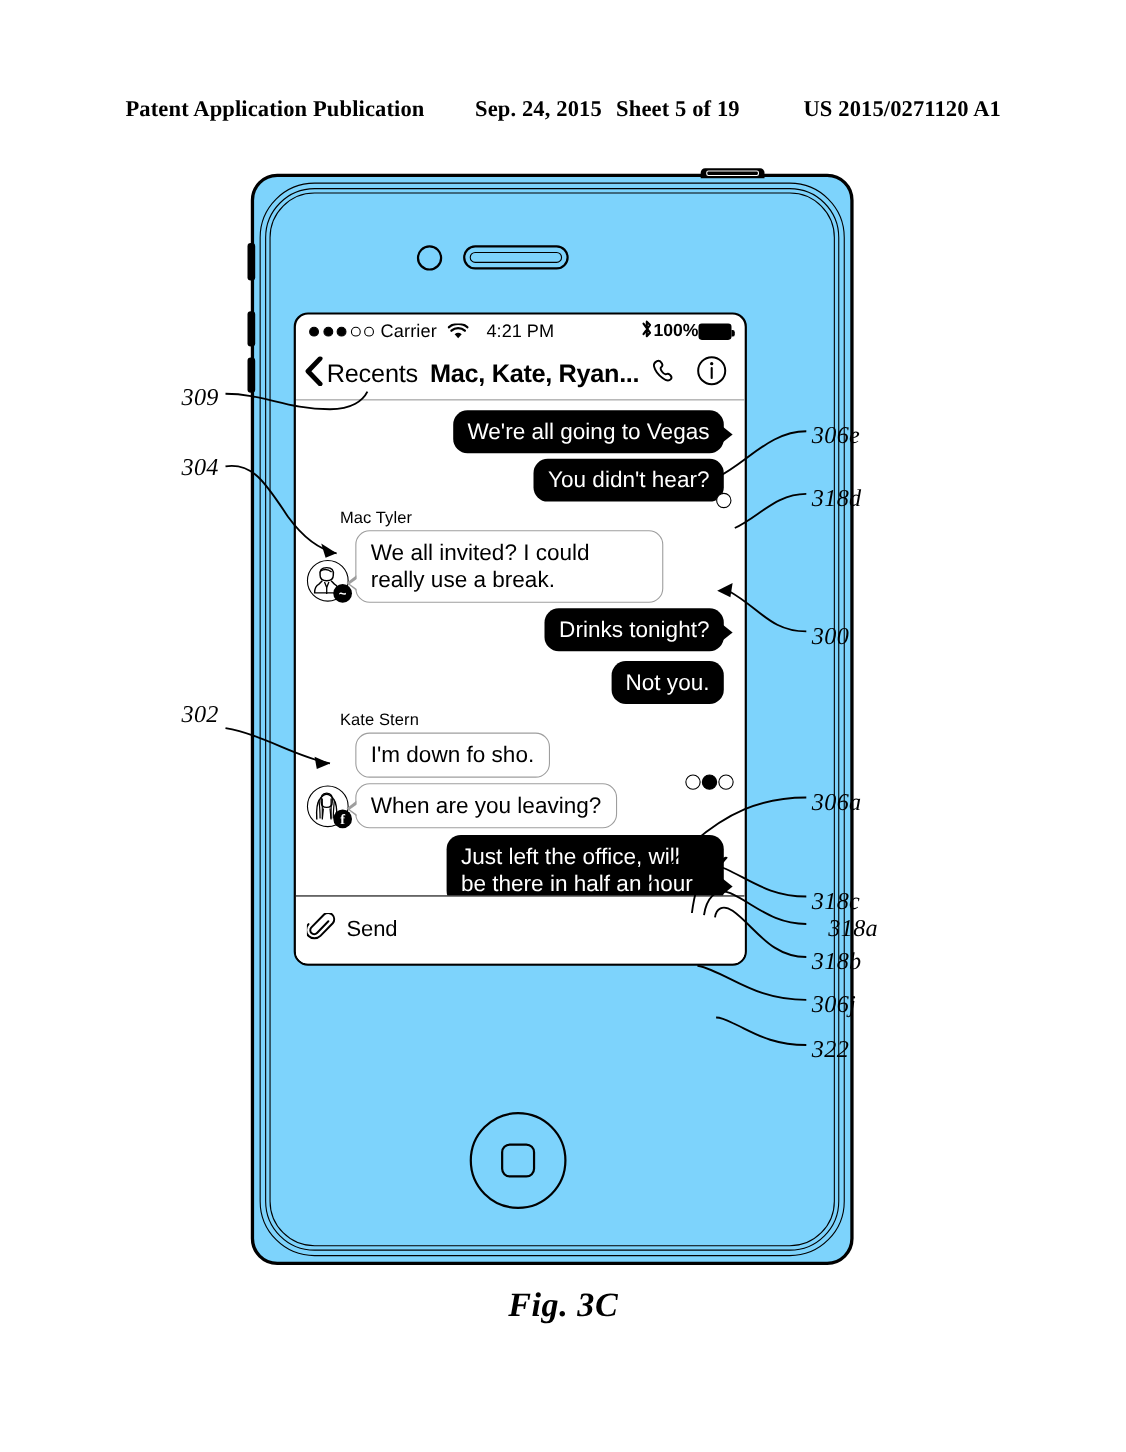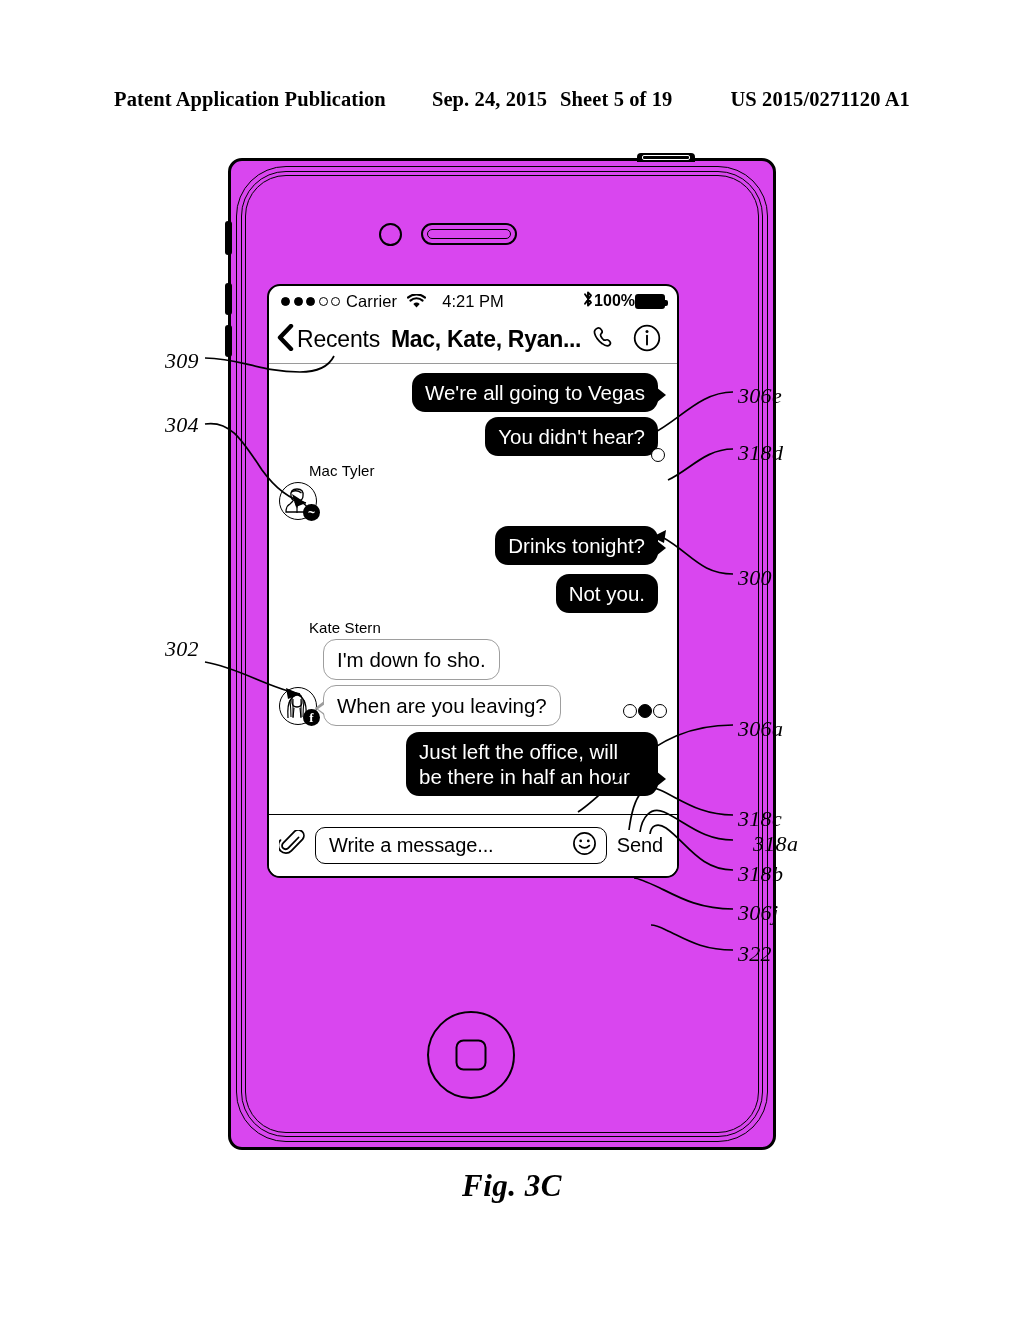--- a/index.html
+++ b/index.html
@@ -50,22 +50,22 @@
   }
 
   
   .phone {
     position: absolute;
     left: 228px;
     top: 158px;
     width: 548px;
     height: 992px;
     border: 3.4px solid #000;
-    border-radius: 14px;
-    background: #d946ef;
+    border-radius: 24px;
+    background: #7dd3fc;
     box-sizing: border-box;
   }
   .phone-inner-1 {
     position: absolute;
     left: 5px; top: 5px; right: 5px; bottom: 5px;
     border: 1.6px solid #000;
     border-radius: 50px;
   }
   .phone-inner-2 {
     position: absolute;
@@ -502,20 +502,21 @@
             <svg width="34" height="34" viewBox="0 0 34 34">
               <path d="M11 13 q-1-7 6-7 q7 0 6 7 q0 5-6 5 q-6 0-6-5Z" fill="none" stroke="#000" stroke-width="1.3"></path>
               <path d="M11.5 9 q5-3 10 1" fill="none" stroke="#000" stroke-width="1.3"></path>
               <path d="M13 18 L10 21 q-4 2-4 8 L28 29 q0-6-4-8 L21 18" fill="none" stroke="#000" stroke-width="1.3"></path>
               <path d="M15 19 L17 24 L19 19" fill="none" stroke="#000" stroke-width="1.2"></path>
               <path d="M17 24 L17 30" fill="none" stroke="#000" stroke-width="1.2"></path>
             </svg>
           </div>
           <div class="badge">~</div>
         </div>
+        <div class="bubble in tail">We all invited? I could really use a break.</div>
       </div>
 
       <div class="row out">
         <div class="bubble out tail">Drinks tonight?</div>
       </div>
 
       <div class="row out" style="margin-top:9px;">
         <div class="bubble out">Not you.</div>
       </div>
 
@@ -555,31 +556,20 @@
       </div>
       <div class="check-mark">✔</div>
     </div>
 
     <div class="inputbar">
       <span>
         <svg width="26" height="27" viewBox="0 0 26 27">
           <path d="M19.5 7.5 L9.2 18.2 a3.6 3.6 0 0 1-5.1-5.1 L15.6 1.4 a5.6 5.6 0 0 1 7.9 7.9 L12.3 20.8 a7.6 7.6 0 0 1-10.8-10.7" stroke="#000" stroke-width="1.8" fill="none" stroke-linecap="round" stroke-linejoin="round"></path>
         </svg>
       </span>
-      <div class="msg-field">
-        <span class="msg-placeholder">Write a message...</span>
-        <span>
-          <svg width="25" height="25" viewBox="0 0 25 25">
-            <circle cx="12.5" cy="12.5" r="10.6" stroke="#000" stroke-width="1.7" fill="none"></circle>
-            <circle cx="8.7" cy="9.9" r="1.35" fill="#000"></circle>
-            <circle cx="16.3" cy="9.9" r="1.35" fill="#000"></circle>
-            <path d="M7.6 14.6 q4.9 4.6 9.8 0" stroke="#000" stroke-width="1.7" fill="none" stroke-linecap="round"></path>
-          </svg>
-        </span>
-      </div>
       <span class="send-btn">Send</span>
     </div>
 
   </div>
 
   <div class="home-btn">
     <div class="home-sq"></div>
   </div>
 </div>
 

